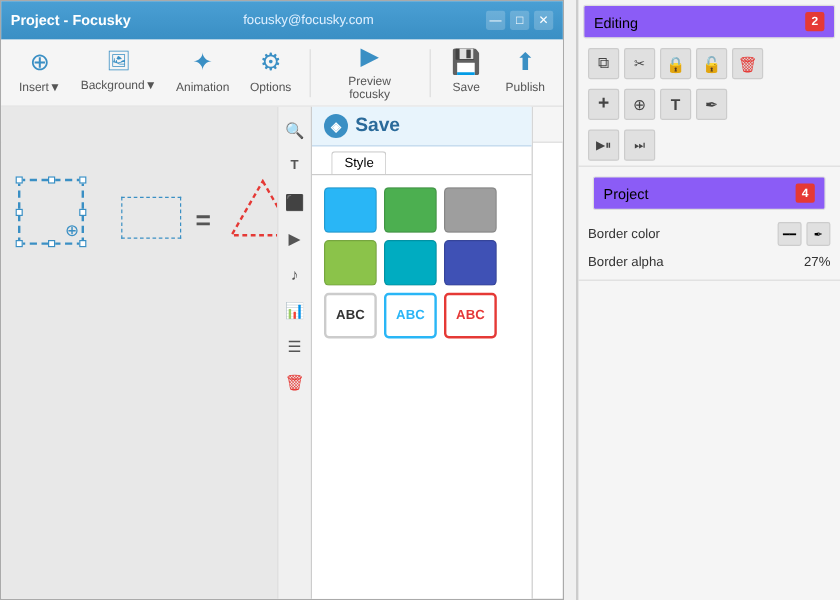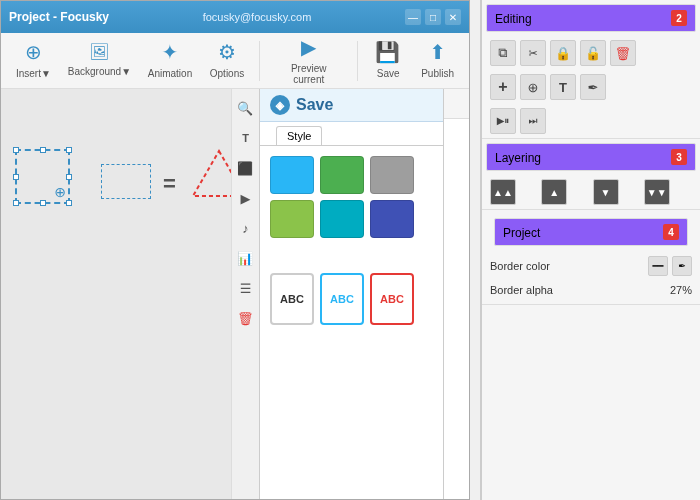--- a/index.html
+++ b/index.html
@@ -190,30 +190,29 @@
       gap: 6px;
       padding: 6px 10px;
     }
     .color-swatch {
       width: 44px; height: 38px;
       border-radius: 4px;
       cursor: pointer;
       border: 1px solid rgba(0,0,0,0.15);
     }
     .text-swatch {
-      width: 44px; height: 52px;
+      width: 44px; height: 38px;
       border-radius: 4px;
       cursor: pointer;
       border: 2px solid #ccc;
       display: flex; align-items: center; justify-content: center;
       font-size: 11px;
       font-weight: bold;
       color: #333;
       background: white;
-      margin-top: 29px;
     }
 
     
     .right-panel {
       position: absolute;
       right: 0; top: 0;
       width: 220px;
       height: 500px;
       background: #f5f5f5;
       border-left: 2px solid #ccc;
@@ -352,21 +351,21 @@
       <span class="toolbar-icon">✦</span>
       <span class="toolbar-label">Animation</span>
     </button>
     <button class="toolbar-btn">
       <span class="toolbar-icon">⚙</span>
       <span class="toolbar-label">Options</span>
     </button>
     <div class="toolbar-sep"></div>
     <button class="toolbar-btn">
       <span class="toolbar-icon">▶</span>
-      <span class="toolbar-label">Preview current</span>
+      <span class="toolbar-label">Preview focusky</span>
     </button>
     <div class="toolbar-sep"></div>
     <button class="toolbar-btn">
       <span class="toolbar-icon">💾</span>
       <span class="toolbar-label">Save</span>
     </button>
     <button class="toolbar-btn">
       <span class="toolbar-icon">⬆</span>
       <span class="toolbar-label">Publish</span>
     </button>
@@ -463,32 +462,20 @@
       <div class="r-icon-btn">⊕</div>
       <div class="r-icon-btn" style="font-weight:bold;font-size:13px;">T</div>
       <div class="r-icon-btn">✒</div>
     </div>
     <div class="icon-row">
       <div class="r-icon-btn" style="font-size:10px;">▶⏸</div>
       <div class="r-icon-btn" style="font-size:10px;">⏭</div>
     </div>
   </div>
 
-  <div class="right-section">
-    <div class="right-section-header">
-      <span>Layering</span>
-      <span class="section-num">3</span>
-    </div>
-    <div class="layering-grid">
-      <div class="r-icon-btn" style="background:#555;color:white;font-size:10px;">▲▲</div>
-      <div class="r-icon-btn" style="background:#555;color:white;font-size:10px;">▲</div>
-      <div class="r-icon-btn" style="background:#555;color:white;font-size:10px;">▼</div>
-      <div class="r-icon-btn" style="background:#555;color:white;font-size:10px;">▼▼</div>
-    </div>
-  </div>
 
   <div class="right-section advanced-section">
     <div class="right-section-header" style="margin-bottom:6px;">
       <span>Project</span>
       <span class="section-num">4</span>
     </div>
 
 
     <div class="prop-row">
       <span class="prop-label">Border color</span>

